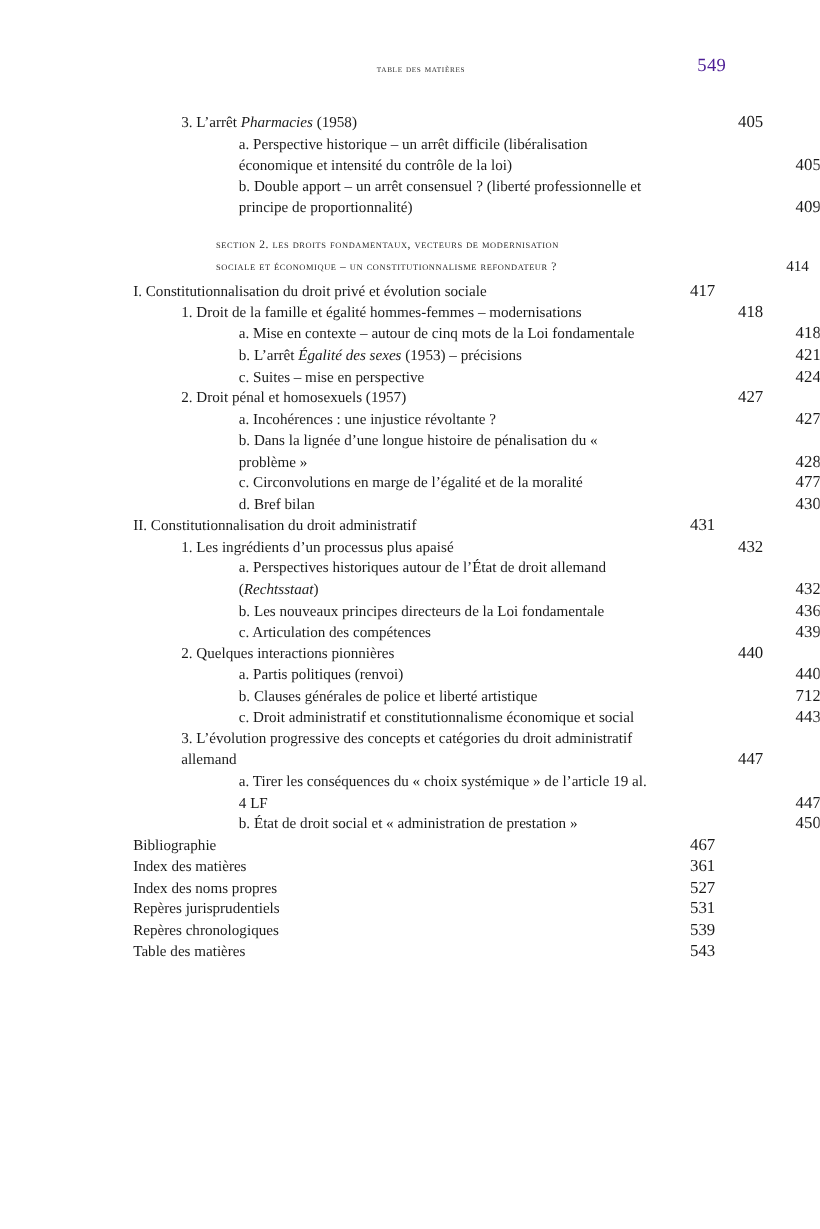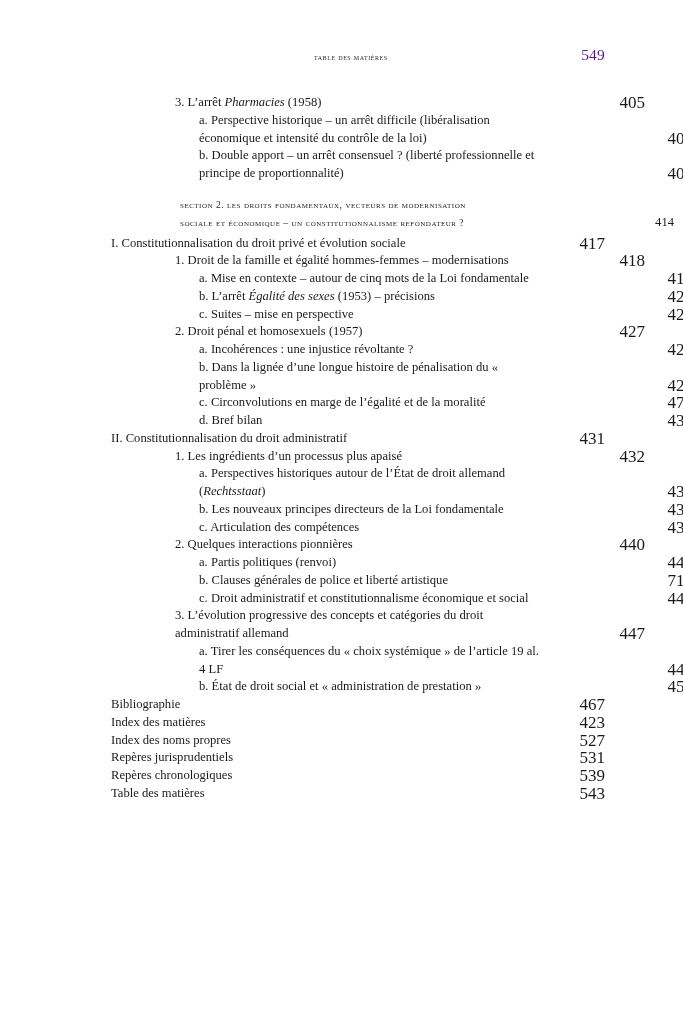--- a/index.html
+++ b/index.html
@@ -72,37 +72,36 @@
   .entry .txt {
     display: block;
     padding-right: 62px;
   }
 
   .entry .folio {
     position: absolute;
     right: 0;
     top: 0;
     width: 30px;
-    text-align: right;
-    font-size: 17px;
+    font-size: 14px;
     line-height: 17.75px;
     color: #1a1a1a;
   }
 
   
   .entry.wrap .folio {
     top: auto;
     bottom: 0;
   }
 
   
   .lvl-0 { margin-left: 0px; }
   .lvl-0 .txt { text-indent: 0; }
 
-  .lvl-1 { margin-left: 64px; }
+  .lvl-1 { margin-left: 40px; }
   .lvl-1 .txt { text-indent: 0; }
   .lvl-1 .folio { right: -40px; }
 
   .lvl-2 { margin-left: 88px; }
   .lvl-2 .txt { text-indent: 0; }
   .lvl-2 .folio { right: -88px; }
 
   
   .rubric {
     position: relative;
@@ -254,21 +253,21 @@
         <div class="entry lvl-2">
           <span class="txt">b. État de droit social et « administration de prestation »</span>
           <span class="folio">450</span>
         </div>
         <div class="entry lvl-0">
           <span class="txt">Bibliographie</span>
           <span class="folio">467</span>
         </div>
         <div class="entry lvl-0">
           <span class="txt">Index des matières</span>
-          <span class="folio">423</span>
+          <span class="folio">361</span>
         </div>
         <div class="entry lvl-0">
           <span class="txt">Index des noms propres</span>
           <span class="folio">527</span>
         </div>
         <div class="entry lvl-0">
           <span class="txt">Repères jurisprudentiels</span>
           <span class="folio">531</span>
         </div>
         <div class="entry lvl-0">

